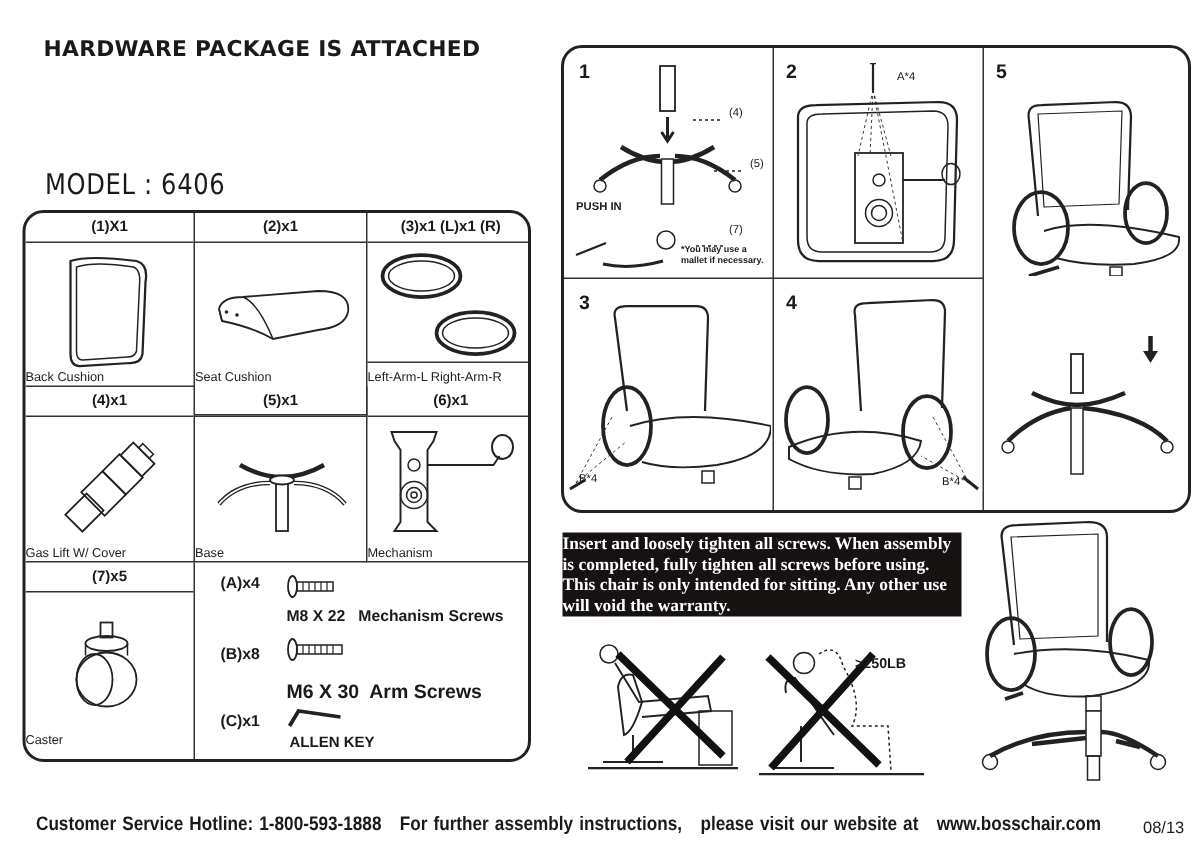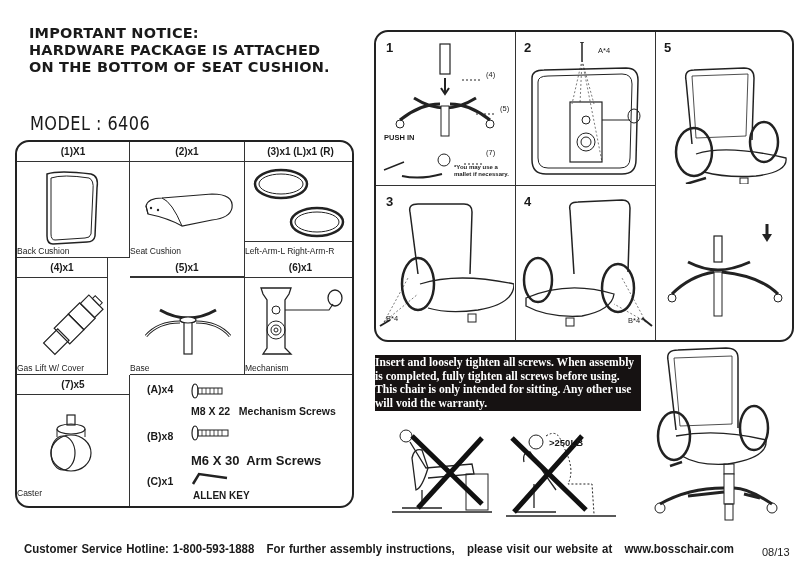--- a/index.html
+++ b/index.html
@@ -16,23 +16,21 @@
   .small { font-size: 7.5px; }
   .warn-box { left: 375px; top: 355px; width: 266px; background: #161212; color: #fff; font-family: "Liberation Serif", serif; font-weight: bold; font-size: 11.6px; line-height: 13.5px; padding: 1px 0; }
   .footer { left: 24px; top: 541px; font-weight: bold; font-size: 13px; transform: scaleX(0.88); transform-origin: left; white-space: nowrap; word-spacing: 1px; }
   .date { left: 762px; top: 546px; font-size: 11px; }
   svg { position: absolute; }
 </style>
 </head>
 <body>
 
 <div class="abs notice">
-  <div>IMPORTANT NOTICE:</div>
   <div>HARDWARE PACKAGE IS ATTACHED</div>
-  <div>ON THE BOTTOM OF SEAT CUSHION.</div>
 </div>
 
 <div class="abs model">MODEL : 6406</div>
 
 <div class="abs parts">
 
   <div class="cell" style="left:0;top:0;width:113px;height:116px;padding-left:24px;">
     <div class="hdr">(1)X1</div>
     <svg width="70" height="80" style="left:22px;top:26px" viewBox="0 0 70 80">
       <path d="M8 6 Q20 2 52 6 Q60 8 58 20 L56 68 Q55 74 48 74 L14 76 Q8 76 8 68 Z" fill="none" stroke="#222" stroke-width="1.5"></path>
@@ -54,21 +52,21 @@
     <div class="hdr">(3)x1 (L)x1 (R)</div>
     <svg width="100" height="80" style="left:6px;top:24px" viewBox="0 0 100 80">
       <ellipse cx="30" cy="18" rx="26" ry="14" fill="none" stroke="#222" stroke-width="2.5"></ellipse>
       <ellipse cx="30" cy="18" rx="22" ry="10" fill="none" stroke="#222" stroke-width="1"></ellipse>
       <ellipse cx="66" cy="56" rx="26" ry="14" fill="none" stroke="#222" stroke-width="2.5"></ellipse>
       <ellipse cx="66" cy="56" rx="22" ry="10" fill="none" stroke="#222" stroke-width="1"></ellipse>
     </svg>
     <div class="cap" style="top:104px">Left-Arm-L Right-Arm-R</div>
   </div>
 
-  <div class="cell" style="left:0;top:116px;width:91px;height:117px;">
+  <div class="cell" style="left:0;top:116px;width:113px;height:117px;">
     <div class="hdr">(4)x1</div>
     <svg width="90" height="80" style="left:12px;top:26px" viewBox="0 0 90 80">
       <g transform="rotate(-45 45 40)">
         <rect x="10" y="32" width="20" height="16" fill="none" stroke="#222" stroke-width="1.2"></rect>
         <rect x="28" y="29" width="20" height="22" fill="none" stroke="#222" stroke-width="1.2"></rect>
         <rect x="48" y="29" width="16" height="22" fill="none" stroke="#222" stroke-width="1.2"></rect>
         <rect x="64" y="30" width="12" height="20" fill="none" stroke="#222" stroke-width="1.2"></rect>
         <rect x="76" y="35" width="4" height="10" fill="none" stroke="#222" stroke-width="1"></rect>
       </g>
     </svg>
@@ -243,21 +241,21 @@
   <path d="M0 84 L100 84" stroke="#222" stroke-width="1.5"></path>
   <path d="M20 8 L90 76 M90 10 L26 80" stroke="#111" stroke-width="5"></path>
 </svg>
 <svg class="abs" width="110" height="94" style="left:506px;top:428px" viewBox="0 0 110 94">
   <circle cx="30" cy="14" r="7" fill="none" stroke="#222"></circle>
   <path d="M40 8 Q52 0 56 16 Q70 40 62 56 L86 56 L88 86" fill="none" stroke="#222" stroke-width="1" stroke-dasharray="2 2"></path>
   <path d="M18 34 Q16 24 24 24 L40 48 L50 62 M28 56 L28 80 M10 84 L50 84" fill="none" stroke="#222" stroke-width="1.3"></path>
   <path d="M0 88 L110 88" stroke="#222" stroke-width="1.5"></path>
   <path d="M6 10 L80 82 M76 8 L8 84" stroke="#111" stroke-width="5"></path>
 </svg>
-<div class="abs" style="left:549px;top:437px;font-weight:bold;font-size:9.5px">&gt;250LB</div>
+<div class="abs" style="left:570px;top:437px;font-weight:bold;font-size:9.5px">&gt;250LB</div>
 
 <svg class="abs" width="130" height="180" style="left:648px;top:344px" viewBox="0 0 130 180">
   <path d="M20 16 Q18 6 30 6 L78 4 Q90 4 90 14 L90 84 M20 16 L28 86" fill="none" stroke="#222" stroke-width="1.5"></path>
   <path d="M26 14 L84 12 L84 80 L32 82 Z" fill="none" stroke="#222" stroke-width="0.8"></path>
   <ellipse cx="26" cy="92" rx="16" ry="24" fill="none" stroke="#222" stroke-width="2.5"></ellipse>
   <ellipse cx="106" cy="84" rx="14" ry="22" fill="none" stroke="#222" stroke-width="2.5"></ellipse>
   <path d="M28 92 Q70 84 118 96 Q120 114 80 120 Q50 122 34 112" fill="none" stroke="#222" stroke-width="1.3"></path>
   <rect x="76" y="120" width="10" height="10" fill="none" stroke="#222"></rect>
   <rect x="76" y="130" width="10" height="30" fill="#fff" stroke="#222"></rect>
   <path d="M12 160 Q40 144 76 144 M124 160 Q100 144 86 144 M40 152 L76 148 M96 150 L112 154" fill="none" stroke="#222" stroke-width="3"></path>

